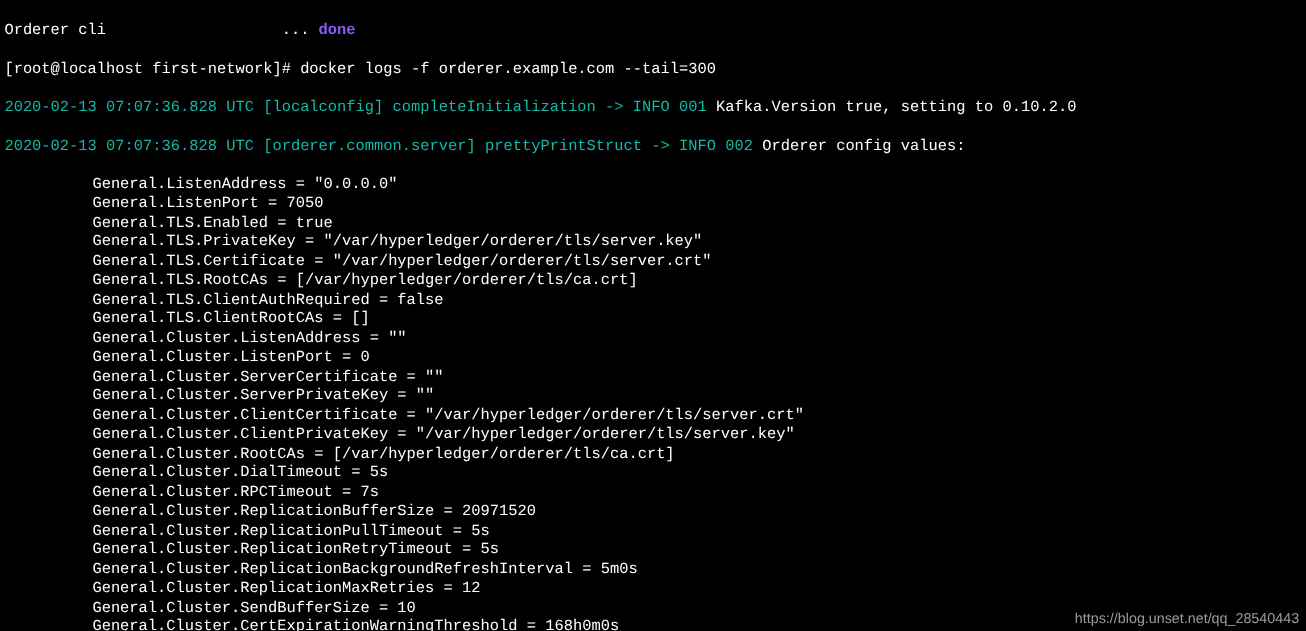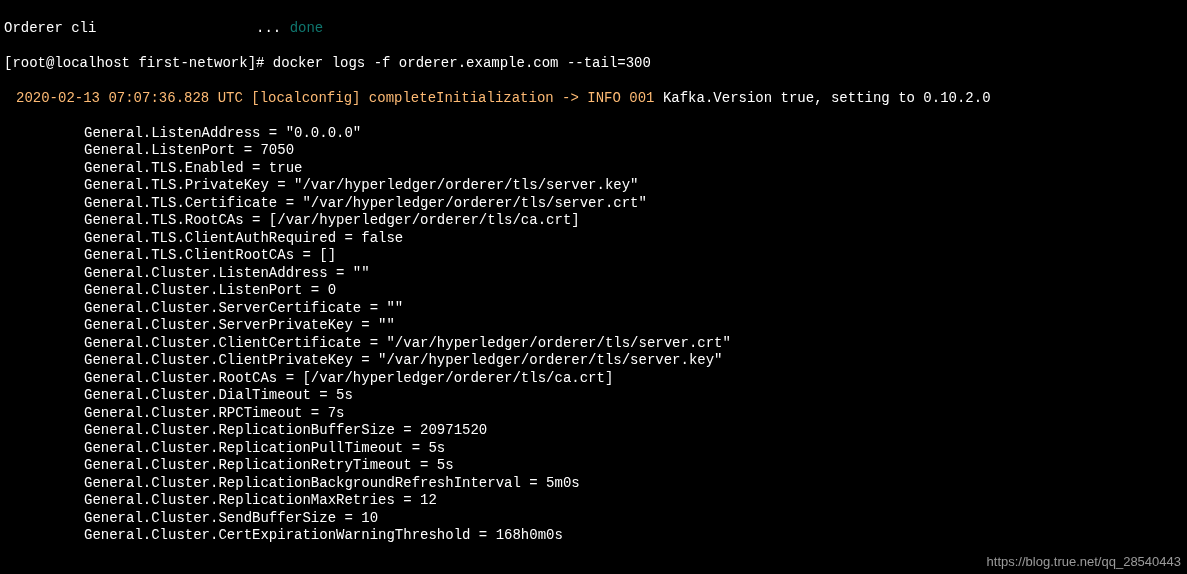--- a/index.html
+++ b/index.html
@@ -20,25 +20,25 @@
       position: relative;
     }
     .terminal {
       white-space: pre;
       padding: 2px 4px;
     }
     .line {
       display: block;
     }
     .green {
-      color: #0f766e;
+      color: #8b5cf6;
+      font-weight: bold;
     }
     .blue {
-      color: #fdba74;
-      margin-left: 12px;
+      color: #14b8a6;
     }
     .indent {
       padding-left: 80px;
     }
     .indent .line {
       display: block;
     }
     .watermark {
       position: absolute;
       bottom: 4px;
@@ -49,16 +49,17 @@
       font-family: Arial, sans-serif;
     }
   </style>
 </head>
 <body>
 
 <div class="terminal">
 <span class="line"><span>Orderer cli                   ... </span><span class="green">done</span></span>
 <span class="line"><span>[root@localhost first-network]# </span><span>docker logs -f orderer.example.com --tail=300</span></span>
 <span class="line"><span class="blue">2020-02-13 07:07:36.828 UTC [localconfig] completeInitialization -&gt; INFO 001</span><span> Kafka.Version true, setting to 0.10.2.0</span></span>
+<span class="line"><span class="blue">2020-02-13 07:07:36.828 UTC [orderer.common.server] prettyPrintStruct -&gt; INFO 002</span><span> Orderer config values:</span></span>
 <div class="indent" id="config-block"><span class="line">General.ListenAddress = "0.0.0.0"</span><span class="line">General.ListenPort = 7050</span><span class="line">General.TLS.Enabled = true</span><span class="line">General.TLS.PrivateKey = "/var/hyperledger/orderer/tls/server.key"</span><span class="line">General.TLS.Certificate = "/var/hyperledger/orderer/tls/server.crt"</span><span class="line">General.TLS.RootCAs = [/var/hyperledger/orderer/tls/ca.crt]</span><span class="line">General.TLS.ClientAuthRequired = false</span><span class="line">General.TLS.ClientRootCAs = []</span><span class="line">General.Cluster.ListenAddress = ""</span><span class="line">General.Cluster.ListenPort = 0</span><span class="line">General.Cluster.ServerCertificate = ""</span><span class="line">General.Cluster.ServerPrivateKey = ""</span><span class="line">General.Cluster.ClientCertificate = "/var/hyperledger/orderer/tls/server.crt"</span><span class="line">General.Cluster.ClientPrivateKey = "/var/hyperledger/orderer/tls/server.key"</span><span class="line">General.Cluster.RootCAs = [/var/hyperledger/orderer/tls/ca.crt]</span><span class="line">General.Cluster.DialTimeout = 5s</span><span class="line">General.Cluster.RPCTimeout = 7s</span><span class="line">General.Cluster.ReplicationBufferSize = 20971520</span><span class="line">General.Cluster.ReplicationPullTimeout = 5s</span><span class="line">General.Cluster.ReplicationRetryTimeout = 5s</span><span class="line">General.Cluster.ReplicationBackgroundRefreshInterval = 5m0s</span><span class="line">General.Cluster.ReplicationMaxRetries = 12</span><span class="line">General.Cluster.SendBufferSize = 10</span><span class="line">General.Cluster.CertExpirationWarningThreshold = 168h0m0s</span></div>
 </div>
 
-<div class="watermark">https://blog.true.net/qq_28540443</div>
+<div class="watermark">https://blog.unset.net/qq_28540443</div>
 
 </body></html>

